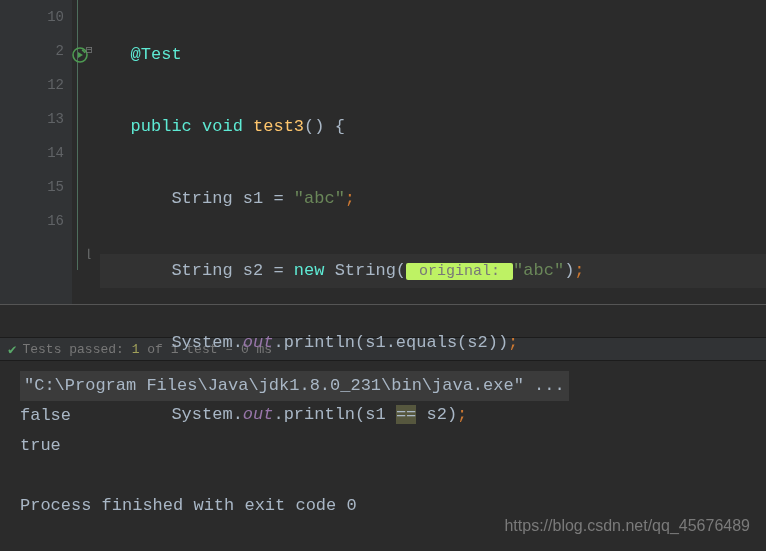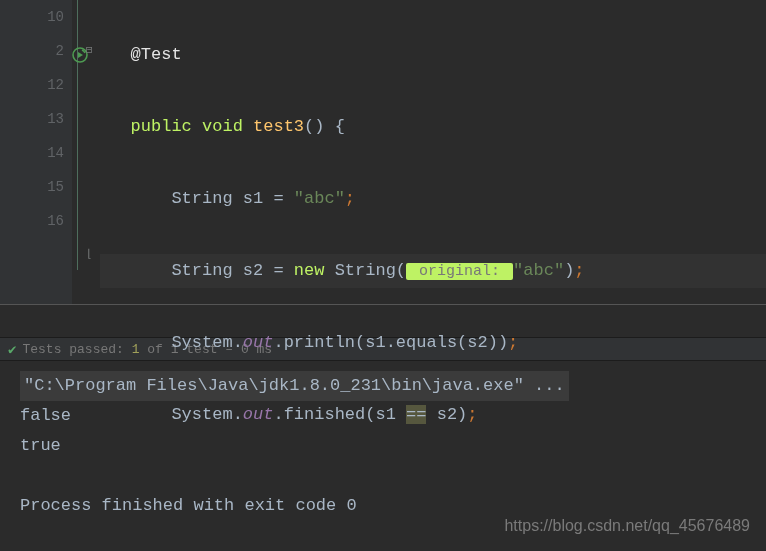--- a/index.html
+++ b/index.html
@@ -73,22 +73,22 @@
     padding-left: 28px;
     position: relative;
     white-space: pre;
     font-size: 17px;
   }
   .code-line {
     height: 34px;
     line-height: 34px;
   }
   .line13 { background: #323232; }
-  .k-annotation { color: #e5e5e5; }
-  .k-keyword { color: #bef264; }
+  .k-annotation { color: #5eead4; }
+  .k-keyword { color: #5eead4; }
   .k-method { color: #ffc66d; }
   .k-string { color: #6a8759; }
   .k-field { color: #9876aa; font-style: italic; }
   .k-hint { color: #787878; background: #bef264; padding: 0 4px; border-radius: 2px; font-size: 15px; }
   .k-eq-highlight { background: #56573e; }
   .k-semi { color: #cc7832; }
   .test-bar {
     background: #313335;
     border-top: 1px solid #1c1c1c;
     border-bottom: 1px solid #1c1c1c;
@@ -154,21 +154,21 @@
     <span class="fold-mark" style="top:45px">⊟</span>
     <span class="fold-mark" style="top:249px">⌊</span>
   </div>
 
   <div class="code">
     <div class="code-line">   <span class="k-annotation">@Test</span></div>
     <div class="code-line">   <span class="k-keyword">public </span><span class="k-keyword">void </span><span class="k-method">test3</span><span>() {</span></div>
     <div class="code-line">       <span>String s1 = </span><span class="k-string">"abc"</span><span class="k-semi">;</span></div>
     <div class="code-line line13">       <span>String s2 = </span><span class="k-keyword">new </span><span>String(</span><span class="k-hint"> original: </span><span class="k-string">"abc"</span><span>)</span><span class="k-semi">;</span></div>
     <div class="code-line">       <span>System.</span><span class="k-field">out</span><span>.println(s1.equals(s2))</span><span class="k-semi">;</span></div>
-    <div class="code-line">       <span>System.</span><span class="k-field">out</span><span>.finished(s1 </span><span class="k-eq-highlight">==</span><span> s2)</span><span class="k-semi">;</span></div>
+    <div class="code-line">       <span>System.</span><span class="k-field">out</span><span>.println(s1 </span><span class="k-eq-highlight">==</span><span> s2)</span><span class="k-semi">;</span></div>
     <div class="code-line"></div>
     <div class="code-line">   <span>}</span></div>
     
   </div>
 </div>
 
 <div class="test-bar">
   <span class="check">✔</span>
   <span><span>Tests passed: </span><span class="green">1</span><span> of 1 test – 0 ms</span></span>
 </div>

